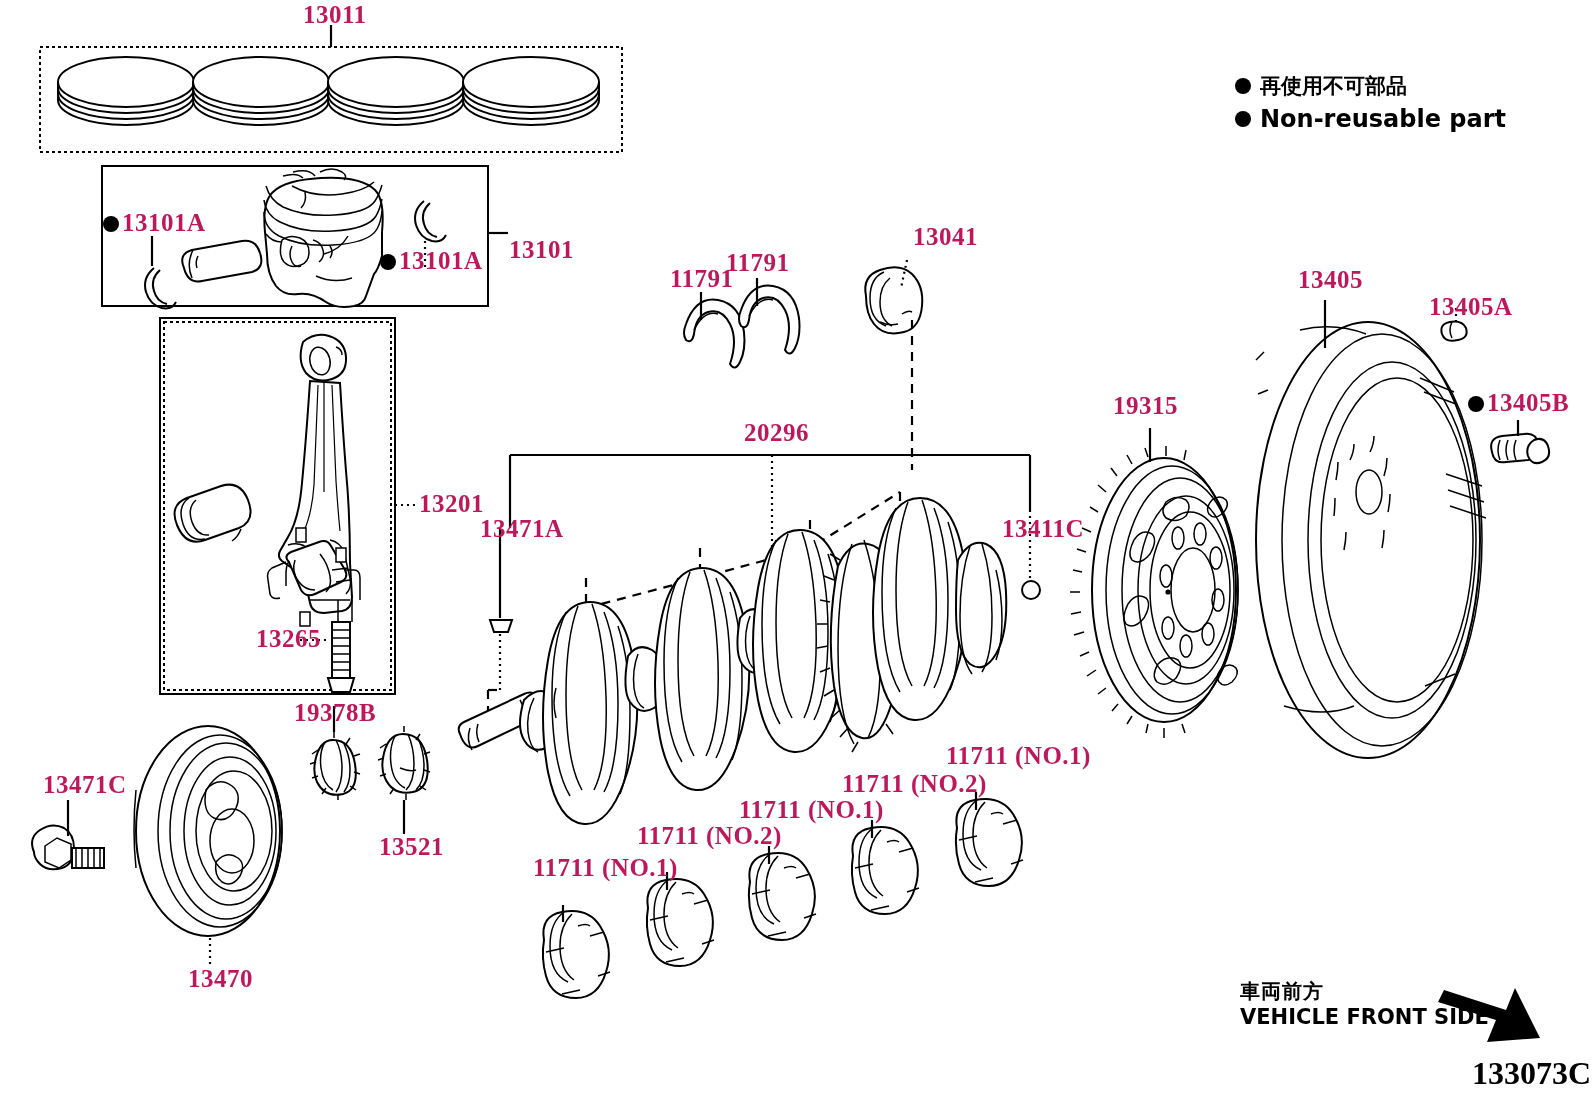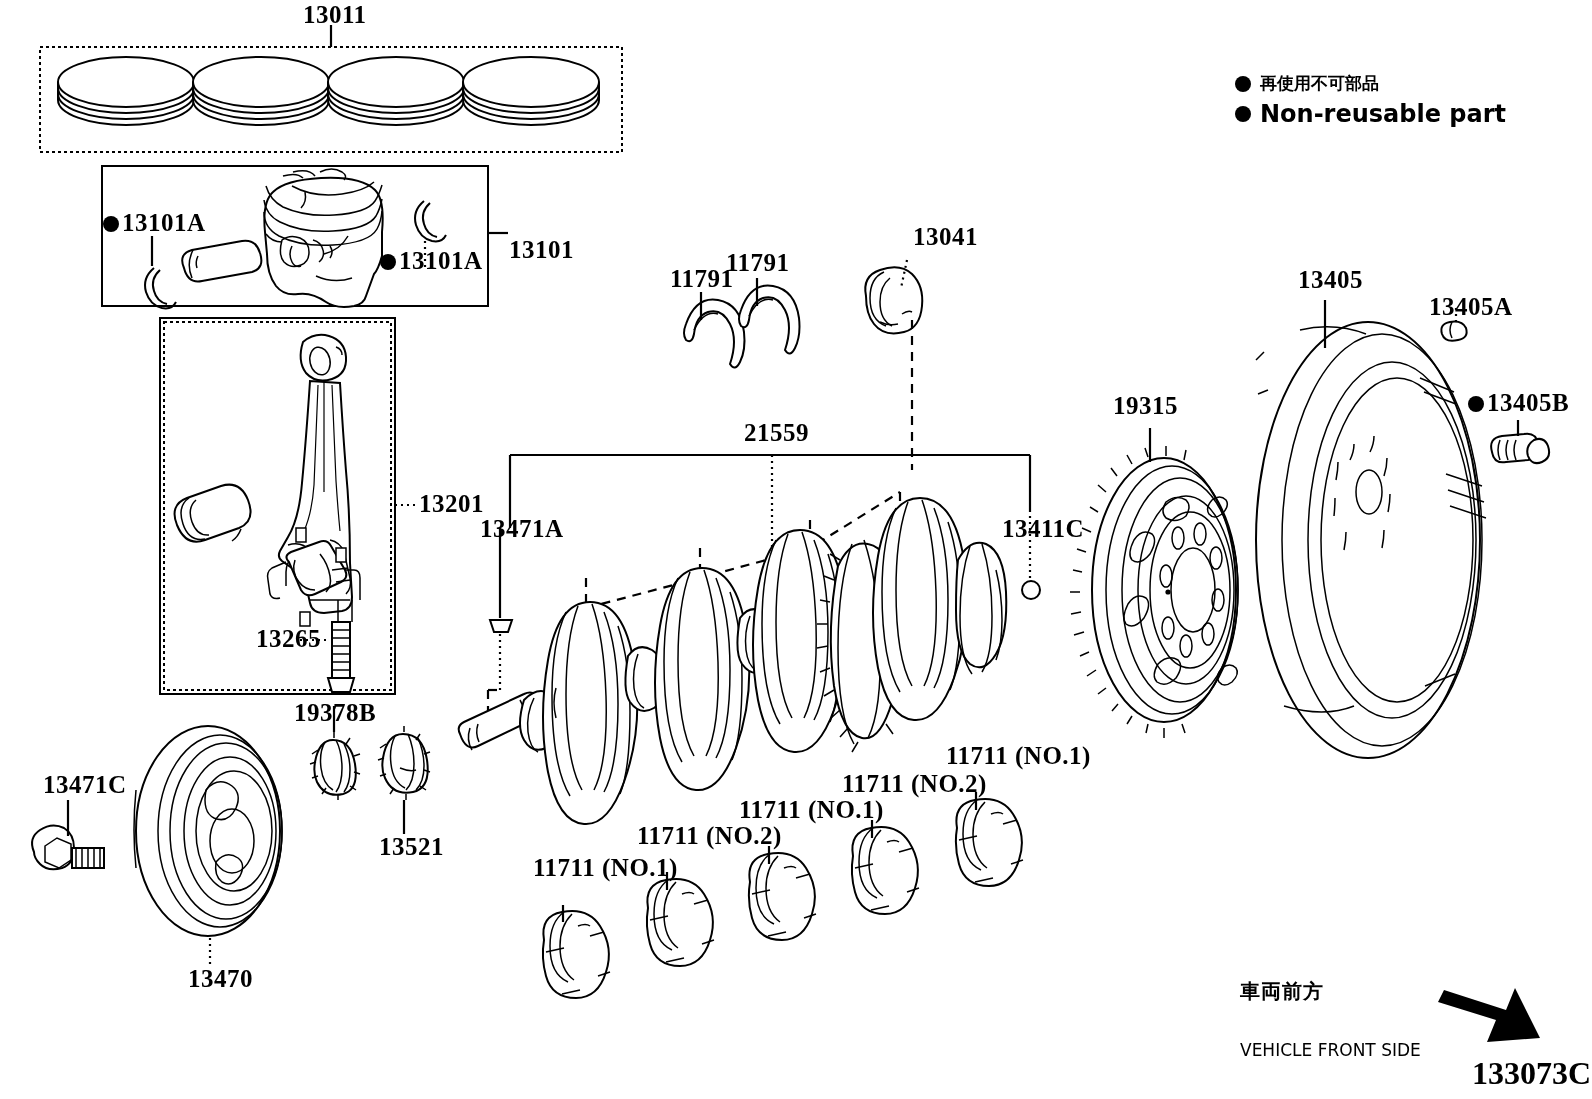--- a/index.html
+++ b/index.html
@@ -12,34 +12,34 @@
   #sheet{position:absolute;left:0;top:0;width:1592px;height:1099px;}
   svg.layer{position:absolute;left:0;top:0;width:1592px;height:1099px;}
   .lbl{
     position:absolute;
     font-family:"Liberation Serif", serif;
     font-weight:bold;
     font-size:25px;
     letter-spacing:0.5px;
     white-space:nowrap;
     line-height:1.02;
-    color:#000000;
+    color:#be185d;
   }
   .lbl.ctr{text-align:center;}
   .dot{
     display:inline-block;width:16px;height:16px;border-radius:50%;
     background:#000;vertical-align:-1px;margin-right:3px;
   }
   .legend{position:absolute;left:1235px;top:72px;}
   .legend .row{display:flex;align-items:center;margin-bottom:5px;}
   .legend .txt{font-family:"DejaVu Sans", sans-serif;font-weight:bold;font-size:24px;margin-left:6px;}
-  .legend .txt.jp{font-size:17px;}
+  .legend .txt.jp{font-size:21px;}
   .vfs{position:absolute;left:1240px;top:978px;}
   .vfs .jp{font-family:"DejaVu Sans", sans-serif;font-weight:bold;font-size:20px;letter-spacing:1px;}
-  .vfs .en{font-family:"DejaVu Sans", sans-serif;font-weight:normal;font-size:17px;letter-spacing:0px;margin-top:35px;}
+  .vfs .en{font-family:"DejaVu Sans", sans-serif;font-weight:bold;font-size:21px;letter-spacing:0px;}
   .diagid{position:absolute;left:1472px;top:1055px;font-family:"Liberation Serif",serif;font-weight:bold;font-size:32px;}
 </style>
 </head>
 <body>
 
 <div id="sheet">
 
   <svg class="layer" viewBox="0 0 1592 1099">
     <defs>
       <style>
@@ -457,21 +457,21 @@
 
   <div class="lbl" style="left:43px;top:772px;">13471C</div>
   <div class="lbl" style="left:188px;top:966px;">13470</div>
   <div class="lbl" style="left:294px;top:700px;">19378B</div>
   <div class="lbl" style="left:379px;top:834px;">13521</div>
 
   <div class="lbl" style="left:670px;top:266px;">11791</div>
   <div class="lbl" style="left:726px;top:250px;">11791</div>
   <div class="lbl" style="left:913px;top:224px;">13041</div>
 
-  <div class="lbl" style="left:744px;top:420px;">21559</div>
+  <div class="lbl" style="left:744px;top:420px;">20296</div>
   <div class="lbl" style="left:480px;top:516px;">13471A</div>
   <div class="lbl" style="left:1002px;top:516px;">13411C</div>
 
   <div class="lbl" style="left:1113px;top:393px;text-align:center;">19315</div>
   <div class="lbl" style="left:1298px;top:267px;">13405</div>
   <div class="lbl" style="left:1429px;top:294px;">13405A</div>
   <div class="lbl" style="left:1468px;top:390px;">
     <span class="dot"></span><span>13405B</span>
   </div>
 

